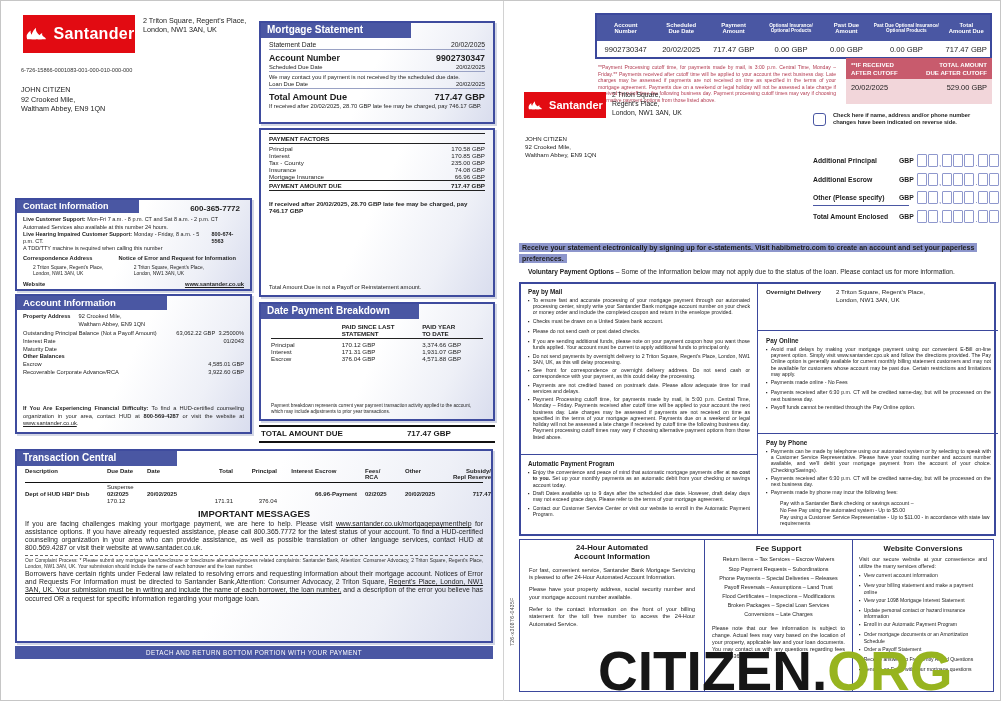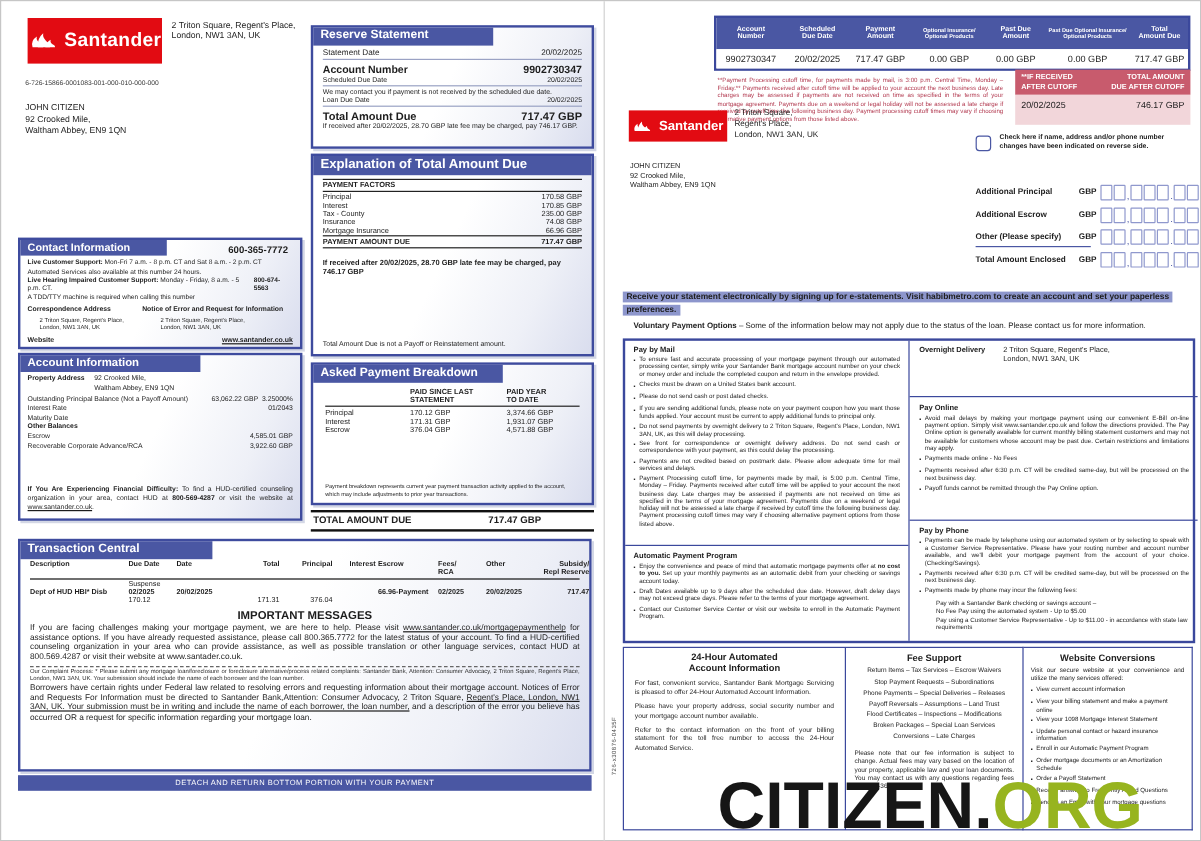--- a/index.html
+++ b/index.html
@@ -47,21 +47,21 @@
     <span style="font-size:16px;font-weight:bold;letter-spacing:.3px">Santander</span>
   </div>
   <div class="a pl" style="left:142px;top:15px;font-size:7.2px;line-height:1.3">2 Triton Square, Regent's Place,
 London, NW1 3AN, UK</div>
   <div class="a" style="left:20px;top:66px;font-size:5.6px;color:#333">6-726-15866-0001083-001-000-010-000-000</div>
   <div class="a pl" style="left:20px;top:84px;font-size:7.2px;line-height:1.35">JOHN CITIZEN
 92 Crooked Mile,
 Waltham Abbey, EN9 1QN</div>
 
   <div class="a box" style="left:258px;top:20px;width:236px;height:103px">
-    <div class="bar" style="width:150px;font-size:10px">Reserve Statement</div>
+    <div class="bar" style="width:150px;font-size:10px">Mortgage Statement</div>
     <div style="padding:2px 8px 0">
       <div class="row hairline" style="font-size:6.8px;padding:1px 0">
         <span>Statement Date</span>
         <span>20/02/2025</span>
       </div>
       <div class="row" style="font-size:8.8px;padding-top:3px">
         <span class="b">Account Number</span>
         <span class="b">9902730347</span>
       </div>
       <div class="row hairline" style="font-size:5.8px;padding:1px 0">
@@ -75,21 +75,20 @@
       </div>
       <div class="row" style="font-size:9.2px;padding-top:3px">
         <span class="b">Total Amount Due</span>
         <span class="b">717.47  GBP</span>
       </div>
       <div style="font-size:5.8px;padding-top:1px;line-height:1.25">If received after 20/02/2025, 28.70 GBP late fee may be charged, pay 746.17 GBP.</div>
     </div>
   </div>
 
   <div class="a box" style="left:258px;top:127px;width:236px;height:169px;display:flex;flex-direction:column">
-    <div class="bar" style="font-size:11px">Explanation of Total Amount Due</div>
     <div style="padding:3px 8px 0;font-size:6.2px;flex:1;display:flex;flex-direction:column">
       <div class="exline b" style="padding:1px 0">PAYMENT FACTORS</div>
       <div class="row" style="padding-top:1px">
           <span>Principal</span>
           <span>170.58 GBP</span>
         </div>
       <div class="row">
           <span>Interest</span>
           <span>170.85 GBP</span>
         </div>
@@ -168,21 +167,21 @@
         <span>Recoverable Corporate Advance/RCA</span>
         <span>3,922.60 GBP</span>
       </div>
       <div class="j" style="margin-top:auto;margin-bottom:4px;font-size:5.7px">
         <span class="b">If You Are Experiencing Financial Difficulty:</span><span> To find a HUD-certified counseling organization in your area, contact HUD at </span><span class="b">800-569-4287</span><span> or visit the website at </span><span class="u">www.santander.co.uk</span><span>.</span>
       </div>
     </div>
   </div>
 
   <div class="a box" style="left:258px;top:301px;width:236px;height:119px;display:flex;flex-direction:column">
-    <div class="bar" style="width:158px;font-size:10px">Asked Payment Breakdown</div>
+    <div class="bar" style="width:158px;font-size:10px">Date Payment Breakdown</div>
     <div style="padding:4px 10px 0;font-size:6.2px;flex:1;display:flex;flex-direction:column">
       <div style="display:flex;border-bottom:1px solid #222;padding-bottom:1px">
         <span style="width:72px"></span>
         <span class="b pl" style="width:82px">PAID SINCE LAST
 STATEMENT</span>
         <span class="b pl" style="width:62px">PAID YEAR
 TO DATE</span>
       </div>
       <div style="display:flex;padding-top:2px">
           <span style="width:72px">Principal</span>
@@ -288,21 +287,21 @@
 
   <div class="a" style="left:845px;top:57px;width:146px">
     <div style="display:flex;justify-content:space-between;background:#c85b6d;color:#fff;padding:3px 5px">
       <span class="b pl" style="font-size:6.1px;line-height:1.25">**IF RECEIVED
 AFTER CUTOFF</span>
       <span class="b pl r" style="font-size:6.1px;line-height:1.25">TOTAL AMOUNT
 DUE AFTER CUTOFF</span>
     </div>
     <div style="display:flex;justify-content:space-between;background:#f2d6da;padding:4px 5px 12px;font-size:7.4px">
       <span>20/02/2025</span>
-      <span>746.17 GBP</span>
+      <span>529.00 GBP</span>
     </div>
   </div>
 
   <div class="a logo" style="left:523px;top:91px;width:82px;height:26px">
     <svg width="16" height="11" viewBox="0 0 26 18">
       <path d="M3 15 Q1 9 7 5 Q6 9 11 12 Q13 13 13 15 Z" fill="#fff"></path>
       <path d="M8 15 Q7 7 13 2 Q12 7 18 11 Q20 12.5 19.5 15 Z" fill="#fff"></path>
       <path d="M15 15 Q16 10 20 8 Q19 11 23 13 Q24.5 14 24 15 Z" fill="#fff"></path>
     </svg>
     <span style="font-size:11px;font-weight:bold">Santander</span>

